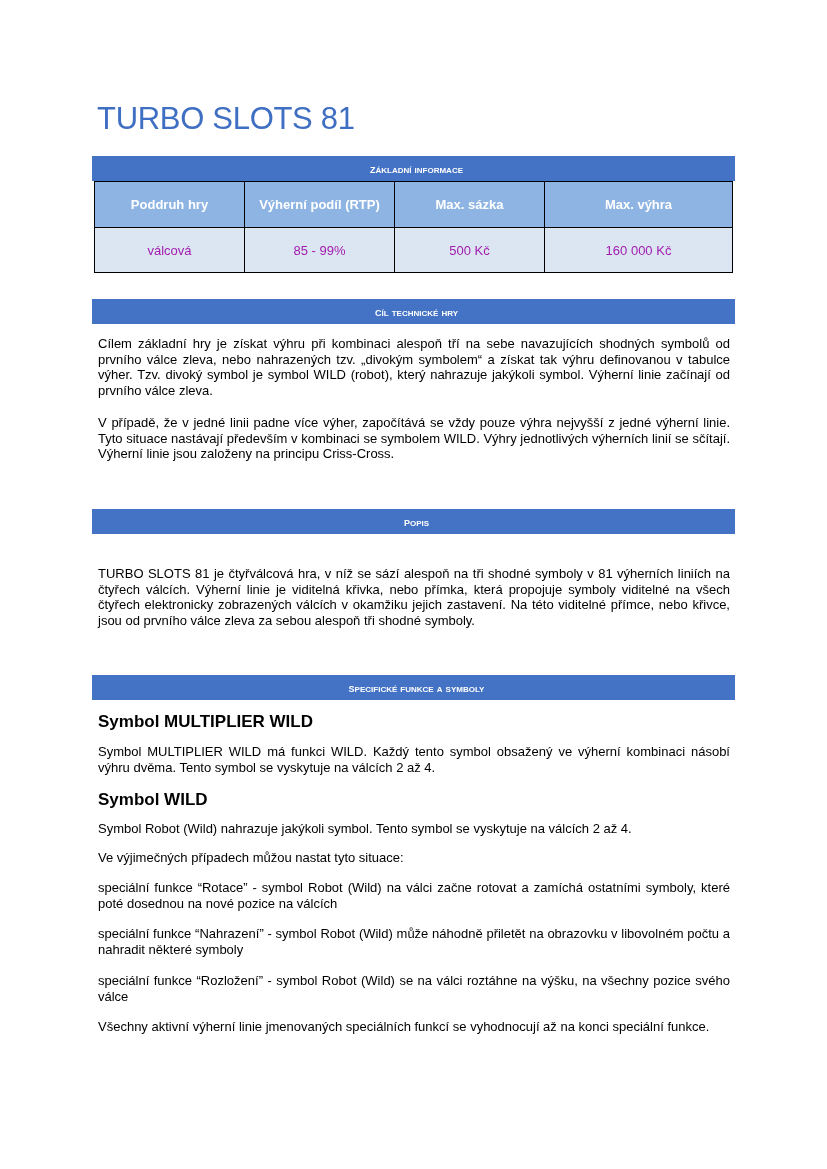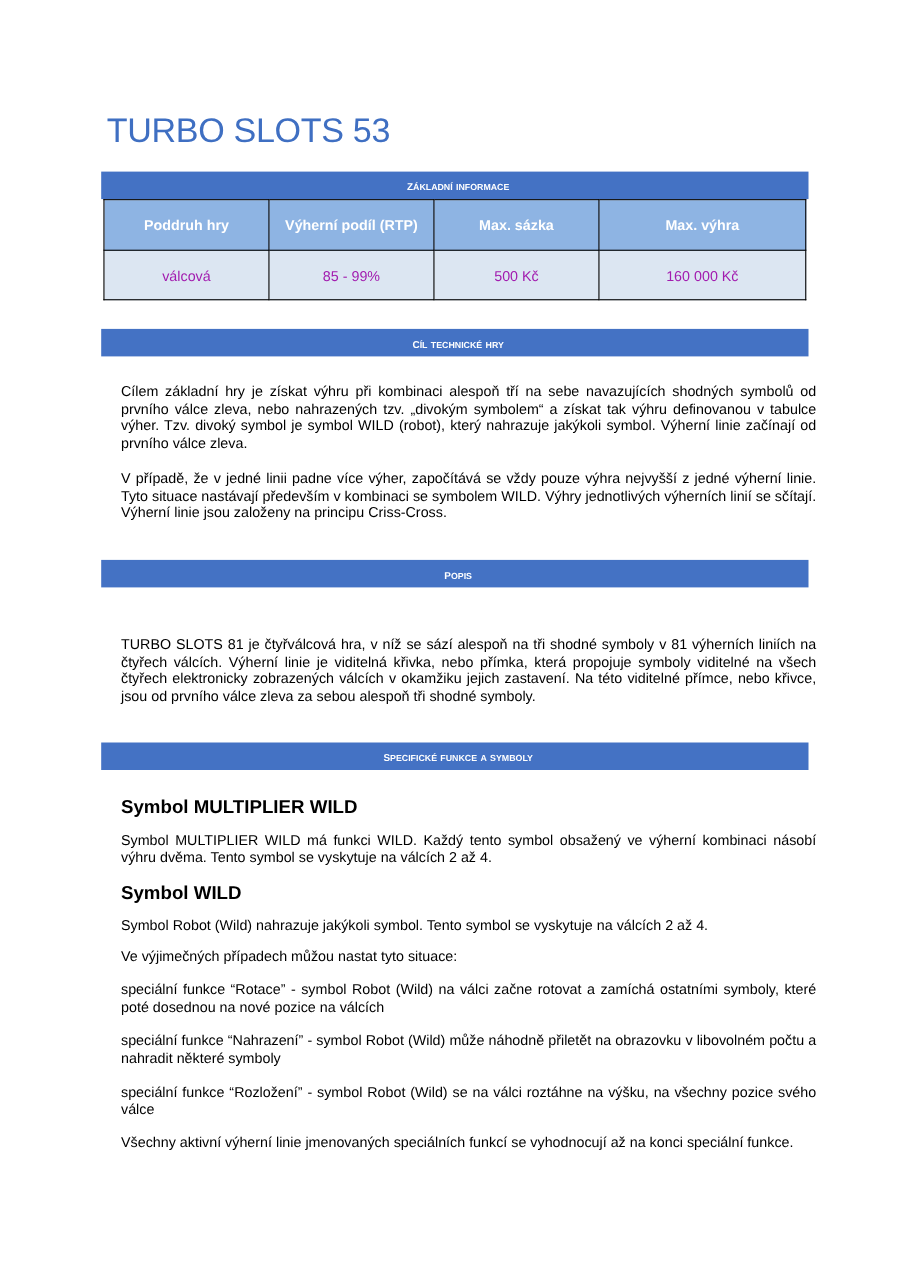--- a/index.html
+++ b/index.html
@@ -28,29 +28,29 @@
     }
     .info-table th, .info-table td {
       border: 1px solid #000; text-align: center; font-size: 13px;
     }
     .info-table th {
       background: #8eb4e3; color: #fff; font-weight: bold; height: 43px;
     }
     .info-table td { background: #dce6f2; height: 42px; color: #a21caf; }
     .p {
       position: absolute; left: 98px; width: 632px; font-size: 13px; line-height: 15.7px;
-      text-align: justify; margin: 12px;
+      text-align: justify; margin: 0;
     }
     .p.left { text-align: left; }
     .sub { font-weight: bold; font-size: 17px; }
   </style>
 </head>
 <body>
 
-<h1 class="title">TURBO SLOTS 53</h1>
+<h1 class="title">TURBO SLOTS 81</h1>
 
 <div class="section-bar" style="top:156px;">
   <span class="cap">Z</span><span>ákladní informace</span>
 </div>
 <table class="info-table">
   <thead>
     <tr>
       <th style="width:147px">Poddruh hry</th>
       <th style="width:147px">Výherní podíl (RTP)</th>
       <th style="width:147px">Max. sázka</th>

